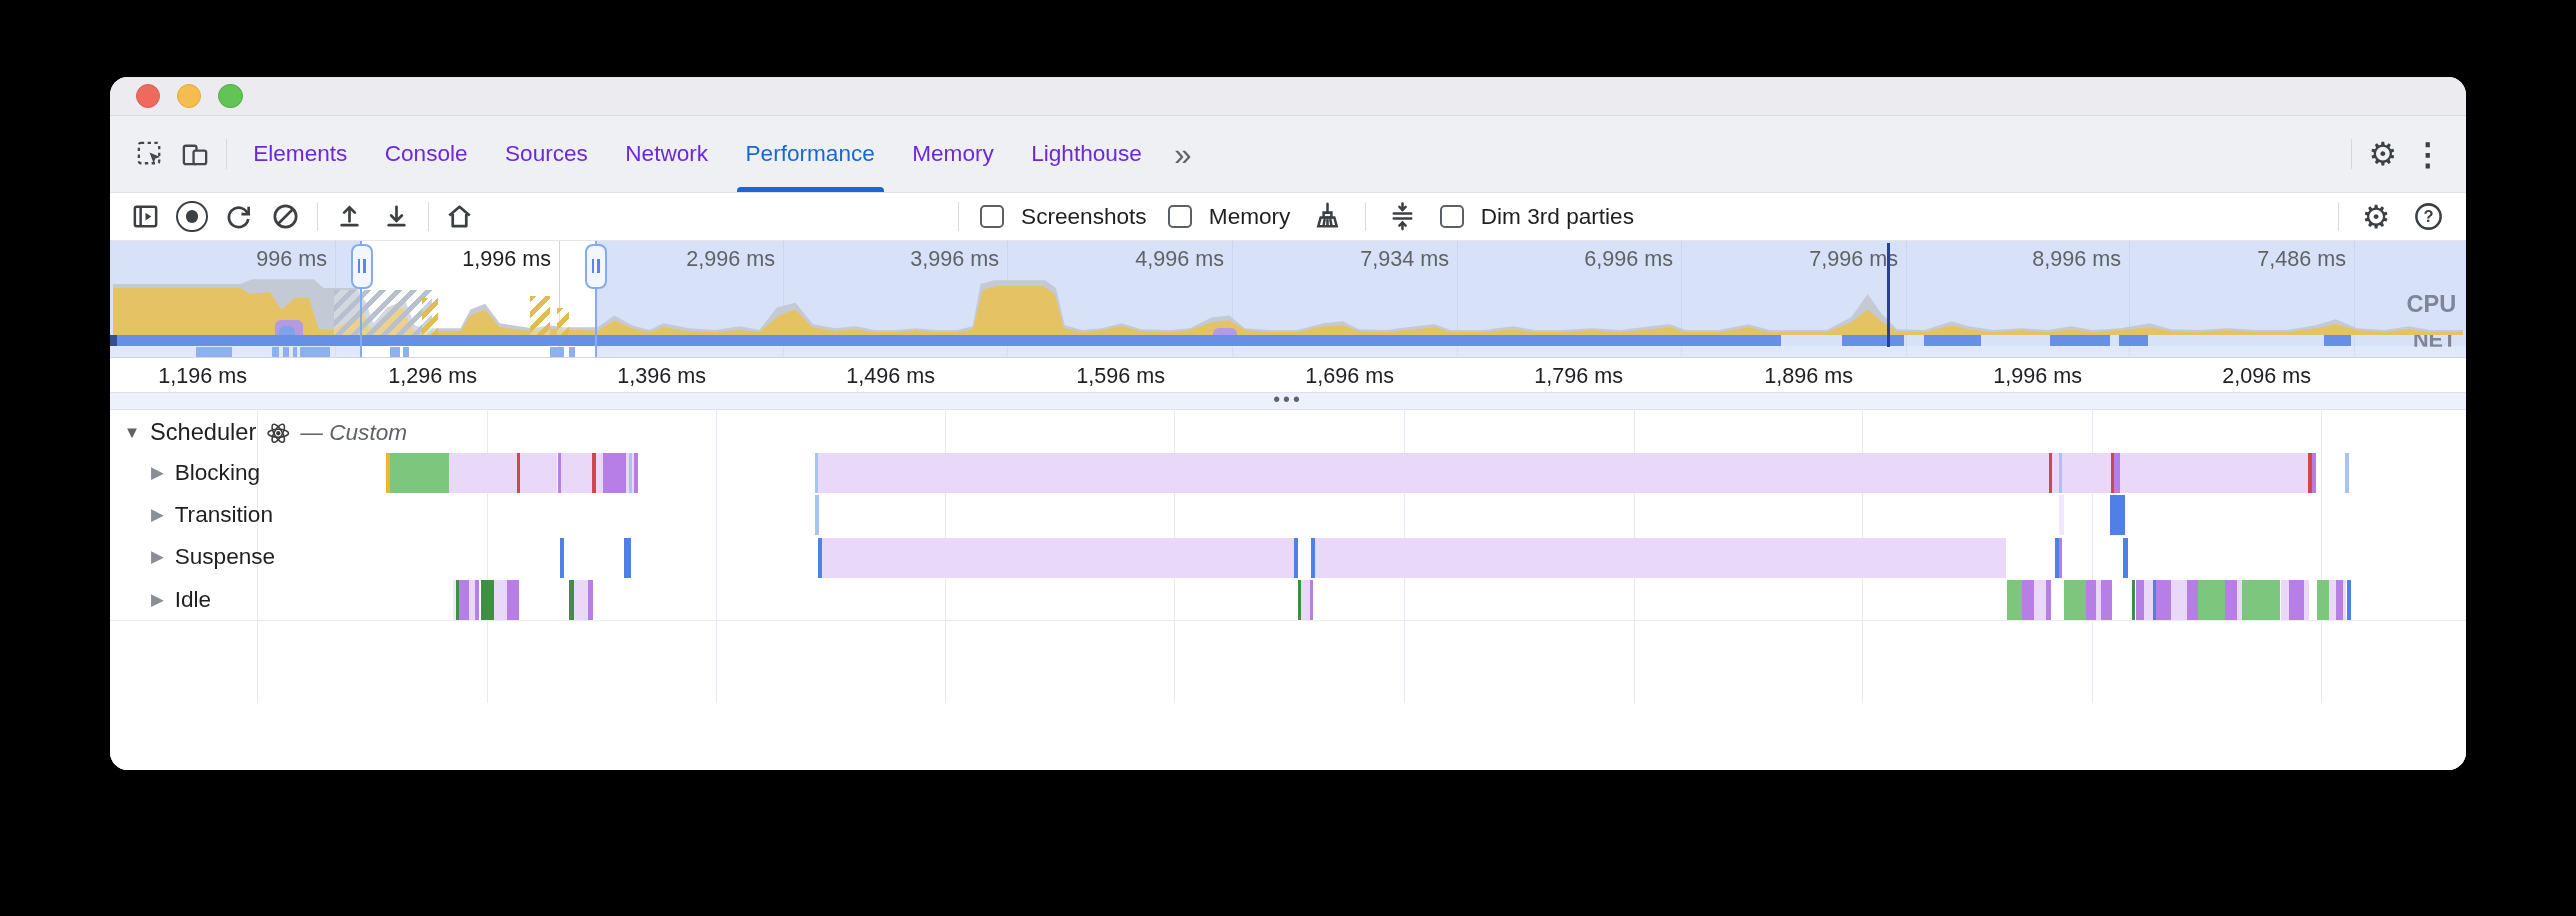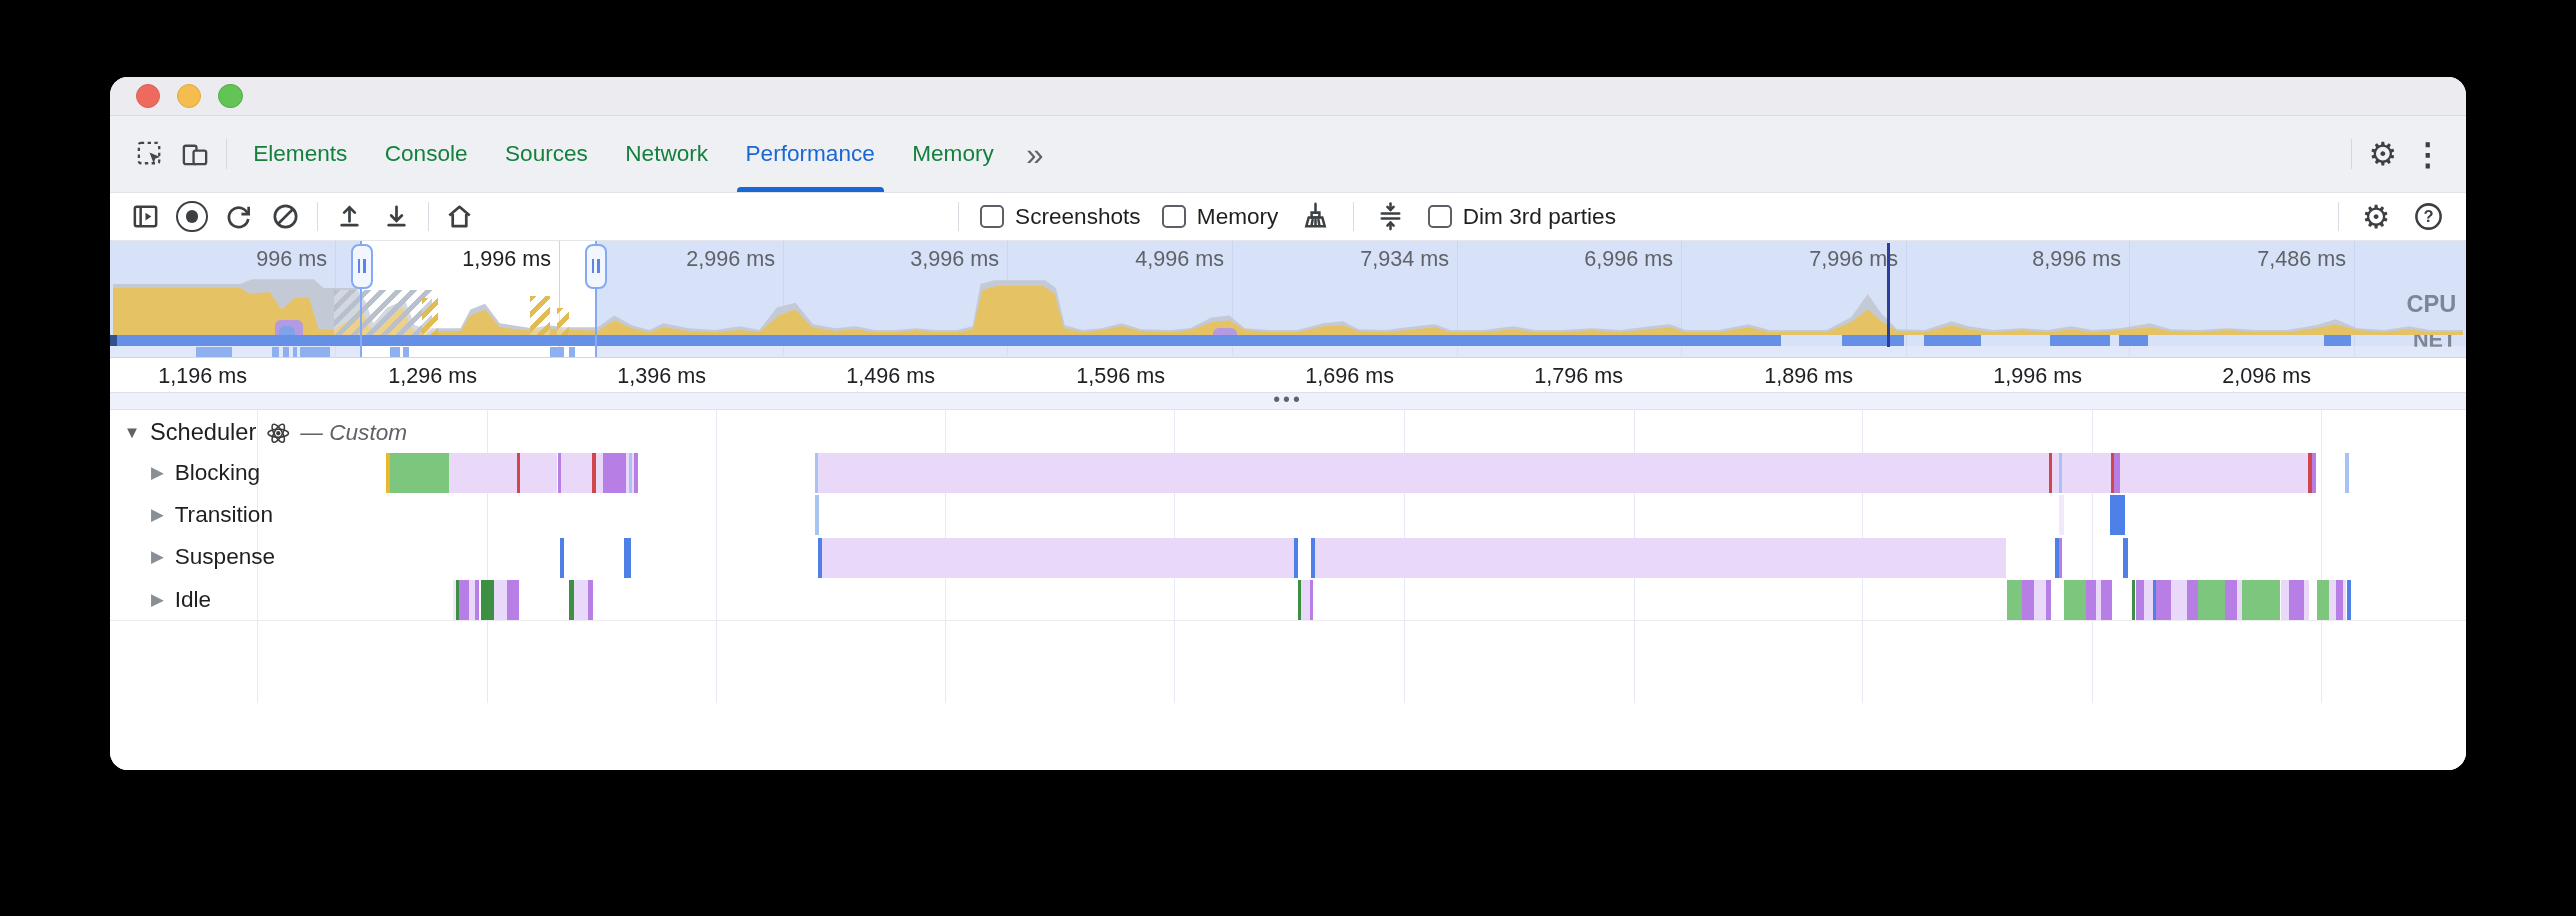--- a/index.html
+++ b/index.html
@@ -11,35 +11,35 @@
   .titlebar{height:39px;background:#ececf0;border-bottom:1px solid #d9dade;display:flex;align-items:center;padding-left:25.5px;gap:16.7px;box-sizing:border-box;}
   .light{width:22.6px;height:22.6px;border-radius:50%;}
   .light.red{background:#ee6a5f;border:1px solid #d95e53;}
   .light.yellow{background:#f5bd4f;border:1px solid #e0a839;}
   .light.green{background:#61c455;border:1px solid #52ac47;}
   
   .tabbar{height:77px;background:#eef0f4;display:flex;align-items:center;padding:0 15.7px 0 17.7px;border-bottom:1px solid #e2e3e7;box-sizing:border-box;}
   .iconbtn{background:none;border:none;padding:0;margin:0;display:flex;align-items:center;justify-content:center;width:45px;height:45px;cursor:pointer;color:#44474d;}
   .vsep{width:1px;height:29.5px;background:#d4d7de;margin:0 7.9px;}
   .tabs{display:flex;align-items:center;height:100%;}
-  .tab{position:relative;height:100%;display:flex;align-items:center;padding:0 18.7px;font-size:22.6px;color:#15803d;background:none;border:none;cursor:pointer;font-family:inherit;white-space:nowrap;}
+  .tab{position:relative;height:100%;display:flex;align-items:center;padding:0 18.7px;font-size:22.6px;color:#6d28d9;background:none;border:none;cursor:pointer;font-family:inherit;white-space:nowrap;}
   .tab.active{color:#1967d2;}
   .tab.active::after{content:"";position:absolute;left:9.8px;right:9.8px;bottom:0;height:4.9px;border-radius:3.9px 3.9px 0 0;background:#1967d2;}
   .moretabs{font-size:31px;color:#5f6368;padding:0 13.7px;background:none;border:none;cursor:pointer;line-height:1;}
   .gear{font-size:32px;color:#3c4043;line-height:1;}
   .kebab{font-size:31px;color:#3c4043;line-height:1;font-weight:bold;letter-spacing:0;}
   .spacer{flex:1;}
   
   .toolbar{position:relative;height:48px;background:#ffffff;border-bottom:1px solid #e4e6ec;box-sizing:border-box;}
   .tb-left{position:absolute;left:13.7px;top:0;height:47px;display:flex;align-items:center;gap:3.9px;}
   .tb-center{position:absolute;left:842px;top:0;height:47px;display:flex;align-items:center;gap:9.8px;}
   .tb-right{position:absolute;right:15.7px;top:0;height:47px;display:flex;align-items:center;gap:9.8px;}
   .tbicon{width:43px;height:43px;display:flex;align-items:center;justify-content:center;color:#3c4043;background:none;border:none;cursor:pointer;padding:0;}
   .tsep{width:1px;height:29.5px;background:#d8dbe2;margin:0 5.9px;}
-  .cb{display:flex;align-items:center;gap:11px;background:none;border:none;cursor:pointer;padding:0 5.9px;font-family:inherit;}
+  .cb{display:flex;align-items:center;gap:17px;background:none;border:none;cursor:pointer;padding:0 5.9px;font-family:inherit;}
   .cb .box{width:23.6px;height:23.6px;border:2.5px solid #5c6066;border-radius:4.9px;background:#fff;box-sizing:border-box;}
   .cb .lbl{font-size:22.6px;color:#1f1f1f;}
   .record-glyph{width:27.5px;height:27.5px;border:2.9px solid #3c4043;border-radius:50%;display:flex;align-items:center;justify-content:center;}
   .record-glyph i{width:12.8px;height:12.8px;background:#3c4043;border-radius:50%;}
   
   .minimap{position:relative;height:117px;background:#d7e1f8;overflow:hidden;border-bottom:1px solid #cfd6e8;box-sizing:border-box;}
   .mm-side{position:absolute;right:9.8px;font-size:23.6px;font-weight:bold;color:#7d8597;}
   
   .ruler{position:relative;height:34px;background:#fff;overflow:hidden;}
   
@@ -81,20 +81,21 @@
           </svg>
       </button>
       <div class="vsep"></div>
       <div class="tabs" id="tabs">
           <button class="tab">Elements</button>
           <button class="tab">Console</button>
           <button class="tab">Sources</button>
           <button class="tab">Network</button>
           <button class="tab active">Performance</button>
           <button class="tab">Memory</button>
+          <button class="tab">Lighthouse</button>
         </div>
       <button class="moretabs">»</button>
       <div class="spacer"></div>
       <div class="vsep"></div>
       <button class="iconbtn">
           <span class="gear">⚙</span>
         </button>
       <button class="iconbtn">
           <span class="kebab">⋮</span>
         </button>

